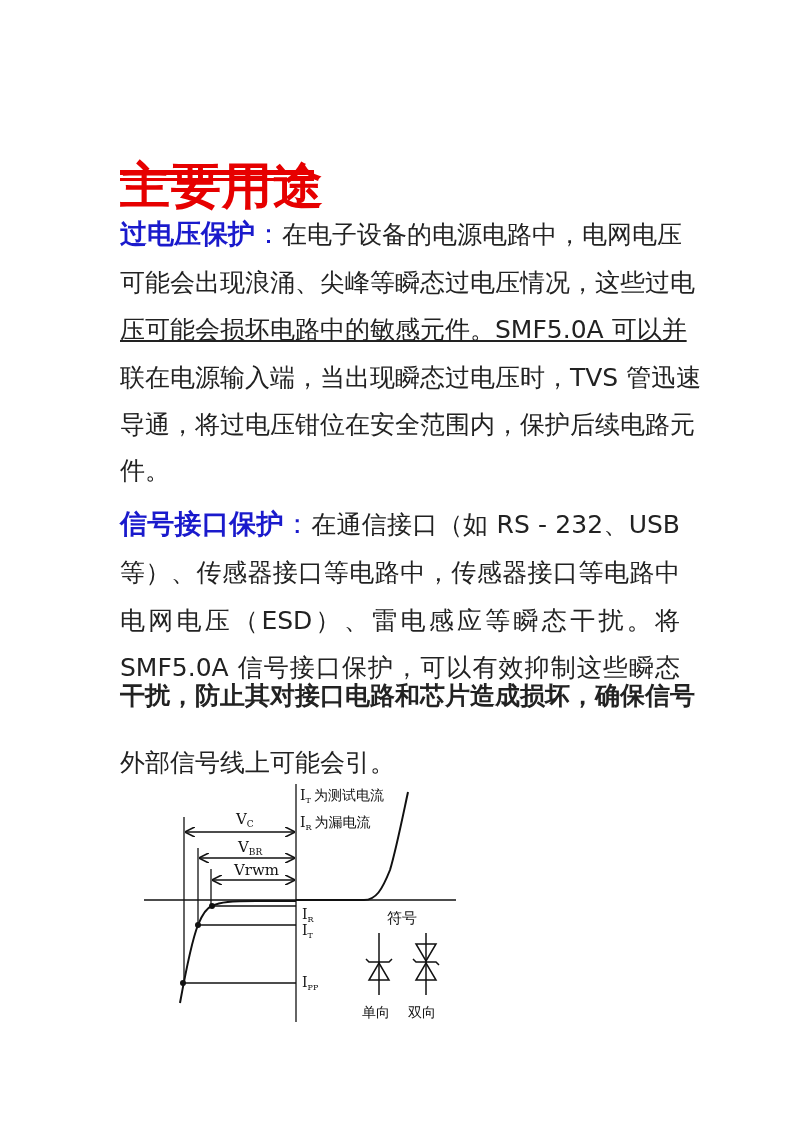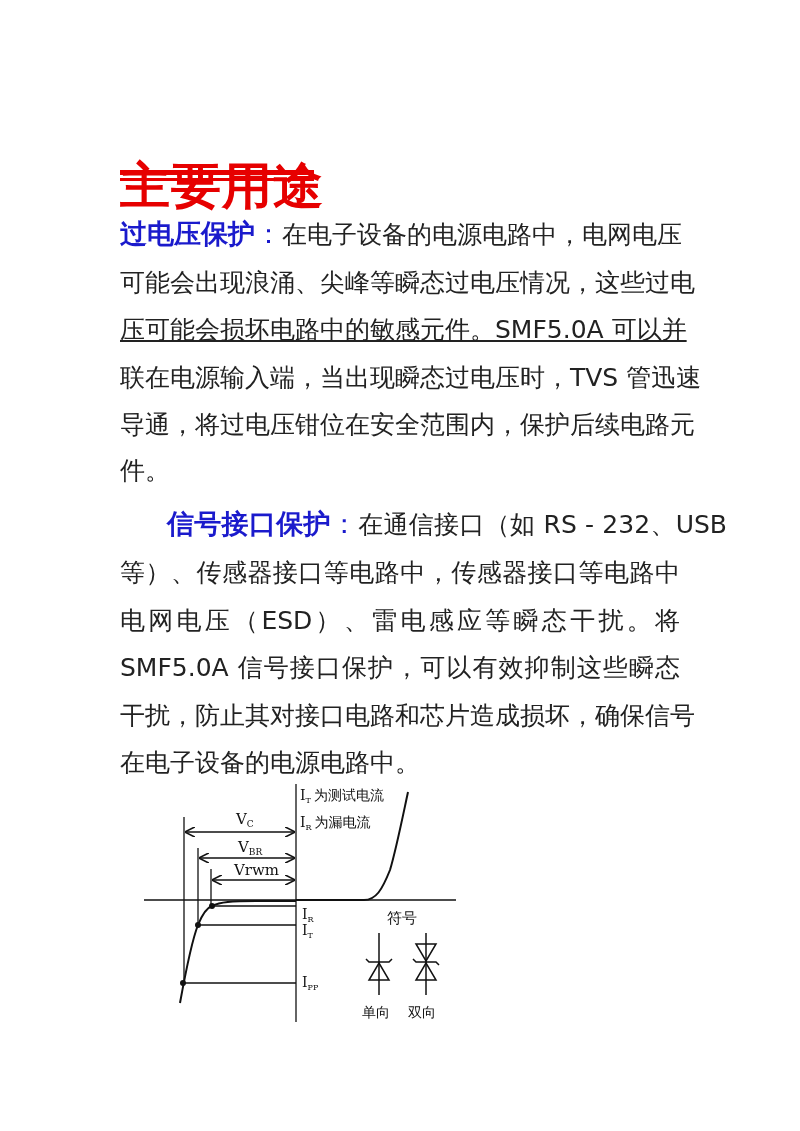--- a/index.html
+++ b/index.html
@@ -21,28 +21,28 @@
 
 <div class="line just" style="top:218px;">
   <span class="head">过电压保护</span><span class="head" style="color:#1a1acc;font-weight:normal;">：</span><span>在电子设备的电源电路中，电网电压</span>
 </div>
 <div class="line just" style="top:267px;">可能会出现浪涌、尖峰等瞬态过电压情况，这些过电</div>
 <div class="line just" style="top:314px;text-decoration:underline;">压可能会损坏电路中的敏感元件。SMF5.0A 可以并</div>
 <div class="line just" style="top:362px;">联在电源输入端，当出现瞬态过电压时，TVS 管迅速</div>
 <div class="line just" style="top:409px;">导通，将过电压钳位在安全范围内，保护后续电路元</div>
 <div class="line" style="top:455px;">件。</div>
 
-<div class="line just" style="top:508px;margin-left:47px;">
+<div class="line just" style="top:508px;">
   <span class="head">信号接口保护</span><span class="head" style="font-weight:normal;">：</span><span>在通信接口（如 RS - 232、USB</span>
 </div>
 <div class="line just" style="top:557px;">等）、传感器接口等电路中，传感器接口等电路中</div>
 <div class="line just" style="top:605px;">电网电压（ESD）、雷电感应等瞬态干扰。将</div>
 <div class="line just" style="top:652px;">SMF5.0A 信号接口保护，可以有效抑制这些瞬态</div>
-<div class="line just" style="top:700px;">干扰，防止其对接口电路和芯片造成损坏，确保信号</div>
-<div class="line" style="top:747px;">在电子设备的电源电路中。</div>
+<div class="line just" style="top:680px;font-weight:bold;">干扰，防止其对接口电路和芯片造成损坏，确保信号</div>
+<div class="line" style="top:747px;">外部信号线上可能会引。</div>
 
 <svg class="diagram" viewBox="0 0 330 250" width="330" height="250">
   <defs>
     <marker id="ar" markerWidth="8" markerHeight="8" refX="7" refY="4" orient="auto-start-reverse">
       <path d="M0,0 L8,4 L0,8" fill="none" stroke="#111" stroke-width="1.2"></path>
     </marker>
   </defs>
   <g stroke="#111" stroke-width="1.3" fill="none">
 
     <line x1="4" y1="120" x2="316" y2="120"></line>

